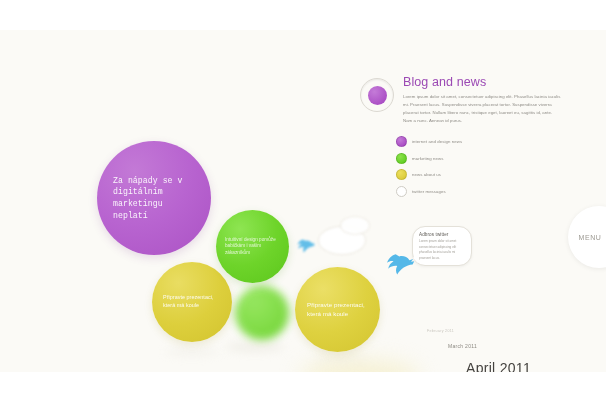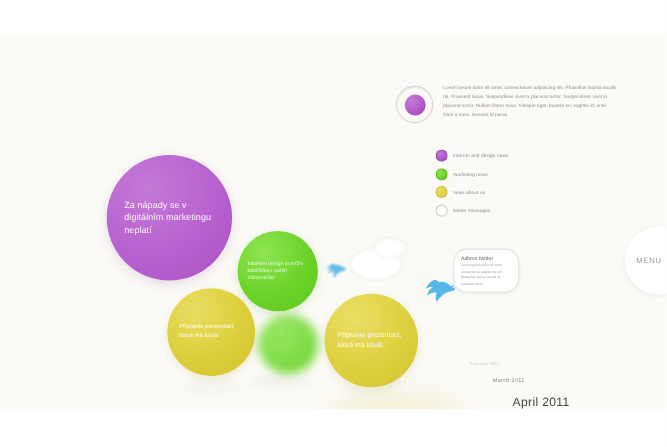--- a/index.html
+++ b/index.html
@@ -68,21 +68,21 @@
     line-height:1.42;letter-spacing:.05px;
     padding:0 14px;
     width:100%;
   }
 
   .bub-purple{
     left:97px;top:111px;width:114px;height:114px;
     background:radial-gradient(circle at 33% 26%,#c379d6 0%,#b864d0 48%,#ab52c4 100%);
     box-shadow:0 3px 10px rgba(120,50,140,.16);
   }
-  .bub-purple .btxt{font-size:8.2px;padding-left:16px;padding-right:12px;}
+  .bub-purple .btxt{font-size:8.2px;padding-left:16px;padding-right:12px;font-family:Liberation Mono, monospace;}
 
   .bub-green{
     left:216px;top:180px;width:73px;height:73px;
     background:radial-gradient(circle at 33% 26%,#8ee552 0%,#6ed42a 50%,#5cc61c 100%);
     box-shadow:0 3px 9px rgba(70,150,20,.16);
     filter:blur(0.55px);
   }
   .bub-green .btxt{font-size:4.6px;padding:0 9px;color:rgba(255,255,255,.80);}
 
   .bub-green-blur{
@@ -143,21 +143,21 @@
     width:0;height:0;border:5px solid transparent;
     border-right-color:#ffffff;
   }
   .callout-title{font-size:4.6px;color:#5f5c57;margin:0 0 2px 0;letter-spacing:.1px;}
   .callout-body{font-size:3.1px;line-height:1.8;color:#a5a29b;margin:0;}
 
   
   .date{position:absolute;color:#2f2d2b;white-space:nowrap;letter-spacing:.3px;}
   .d-feb{left:427px;top:299px;font-size:3.6px;color:#c9c6bf;}
   .d-mar{left:448px;top:313px;font-size:5px;color:#8b8881;}
-  .d-apr{left:466px;top:330px;font-size:11px;color:#44423f;}
+  .d-apr{left:466px;top:330px;font-size:14px;color:#44423f;}
 
   
   .menu-knob{
     position:absolute;left:568px;top:176px;width:62px;height:62px;
     border-radius:50%;background:#ffffff;
     box-shadow:0 1px 5px rgba(0,0,0,.07);
     display:flex;align-items:center;justify-content:center;
   }
   .menu-knob span{
     font-size:7px;color:#9c9992;letter-spacing:.6px;margin-right:18px;
@@ -169,20 +169,21 @@
 <div class="viewport">
   <div class="page">
 
 
     <div class="blog">
       <div class="blog-head">
         <div class="blog-avatar">
             <i></i>
           </div>
         <div class="blog-text">
+          <h2 class="blog-title">Blog and news</h2>
           <p class="blog-body">Lorem ipsum dolor sit amet, consectetuer adipiscing elit. Phasellus lacinia iaculis mi. Praesent lacus. Suspendisse viverra placerat tortor. Suspendisse viverra placerat tortor. Nullam libero nunc, tristique eget, laoreet eu, sagittis id, ante. Nam a nunc. Aenean id purus.</p>
         </div>
       </div>
     </div>
 
     <div class="legend">
       <div class="legend-row">
         <span class="dot purple"></span>
         <span class="legend-label">internet and design news</span>
       </div>

